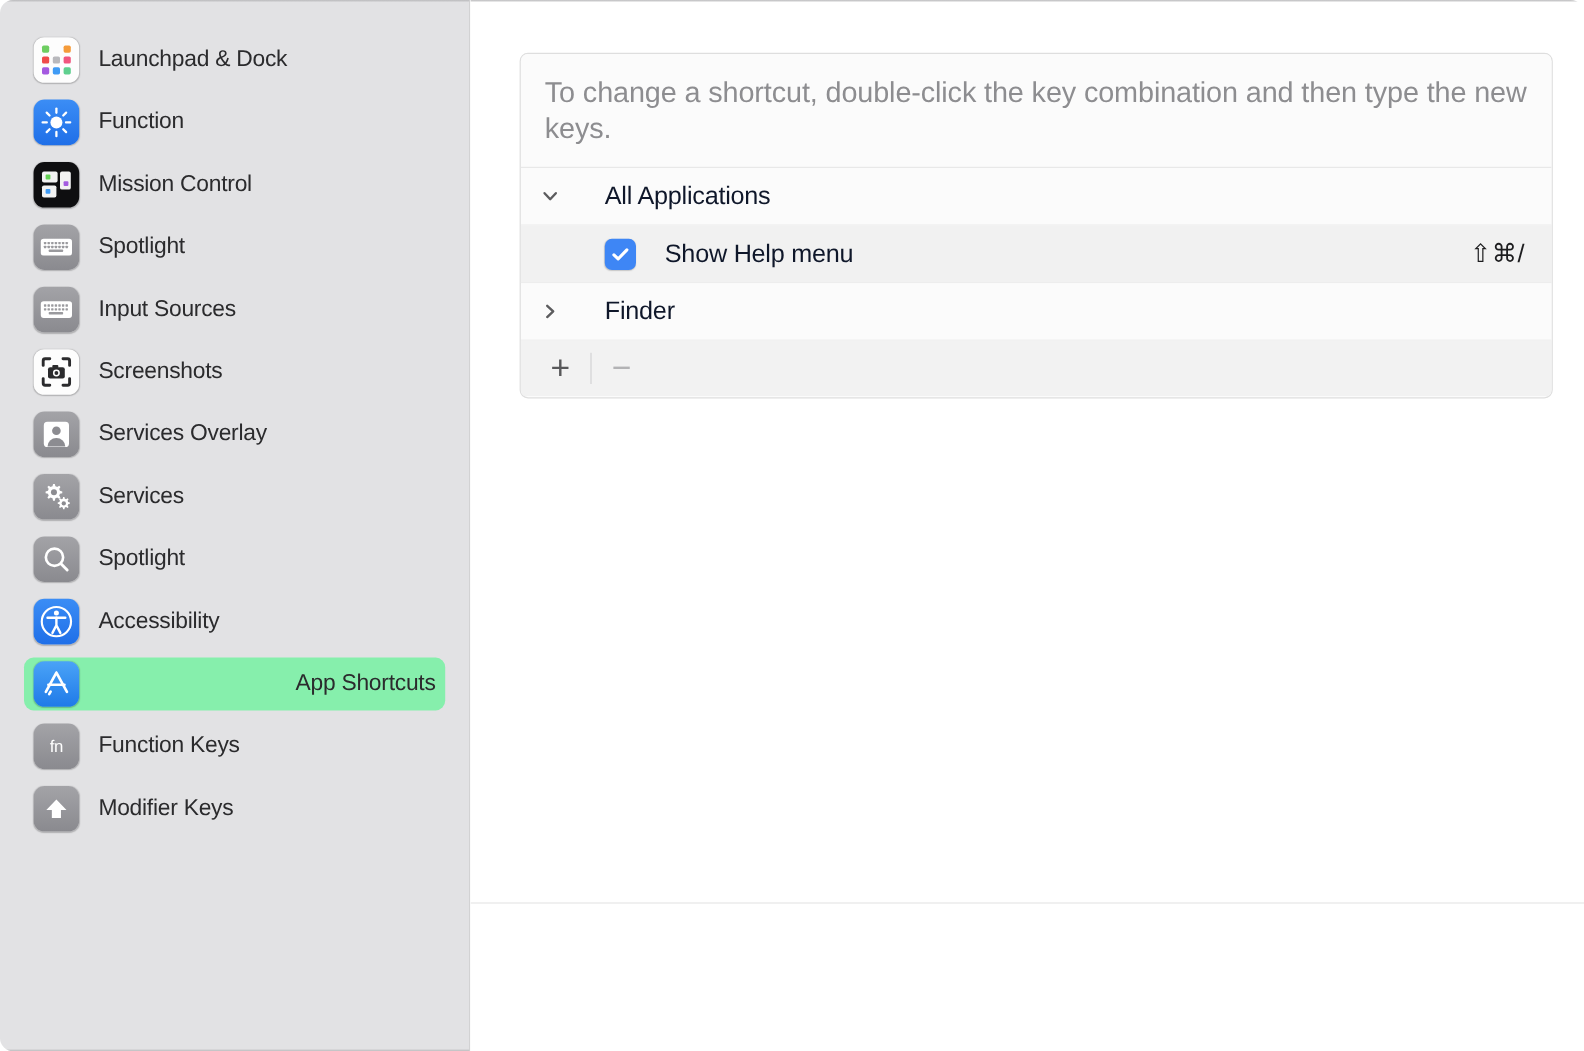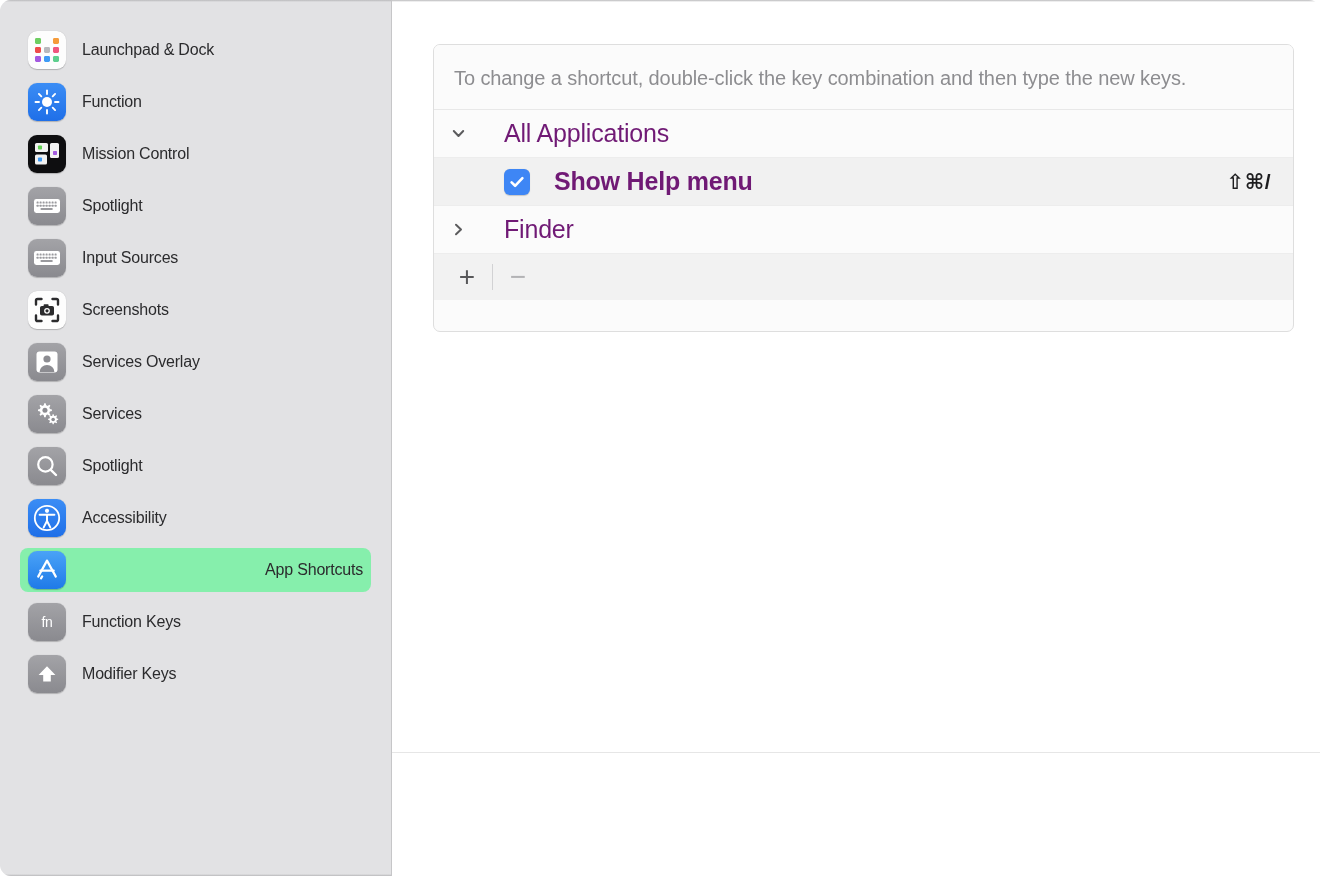--- a/index.html
+++ b/index.html
@@ -69,21 +69,21 @@
     padding: 0 8px;
     border-radius: 8px;
     box-sizing: border-box;
     cursor: default;
   }
   .sb-item.selected {
     background: #86efac;
     justify-content: space-between;
   }
   .sb-label {
-    font-size: 16px;
+    font-size: 19px;
     color: #2b2b2d;
     letter-spacing: -0.2px;
     margin-left: 16px;
     white-space: nowrap;
   }
 
   
   .tile {
     width: 38px;
     height: 38px;
@@ -149,38 +149,38 @@
     height: 288px;
     border: 1px solid #dedede;
     border-radius: 7px;
     background: #fbfbfb;
     box-sizing: border-box;
     overflow: hidden;
   }
 
   .panel-desc {
     padding: 18px 20px 16px 20px;
-    font-size: 20px;
+    font-size: 24px;
     line-height: 30px;
     color: #8d8d90;
     letter-spacing: -0.1px;
     border-bottom: 1px solid #e8e8e8;
     background: #fbfbfb;
   }
 
   .row {
     display: flex;
     align-items: center;
     height: 48px;
     border-bottom: 1px solid #ededed;
     box-sizing: border-box;
     background: #fbfbfb;
     cursor: default;
   }
-  .row.shaded { background: #f1f1f1; font-weight: bold; }
+  .row.shaded { background: #f1f1f1; }
 
   .disclosure {
     width: 48px;
     flex: 0 0 48px;
     display: flex;
     align-items: center;
     justify-content: center;
     color: #5c5c5e;
   }
   .cb-cell {
@@ -193,22 +193,22 @@
   .checkbox {
     width: 26px; height: 26px;
     border-radius: 6px;
     background: #3e86f5;
     display: flex;
     align-items: center;
     justify-content: center;
     box-shadow: 0 0.5px 1px rgba(0,0,0,0.18);
   }
   .row-title {
-    font-size: 25px;
-    color: #701a75;
+    font-size: 21px;
+    color: #0f172a;
     letter-spacing: -0.2px;
     white-space: nowrap;
     text-align: right;
   }
   .row-title.group { margin-left: 22px; }
   .row-title.child { margin-left: 2px; }
   .row-spacer { flex: 1 1 auto; }
   .row-shortcut {
     font-size: 21px;
     color: #1d1d1f;

